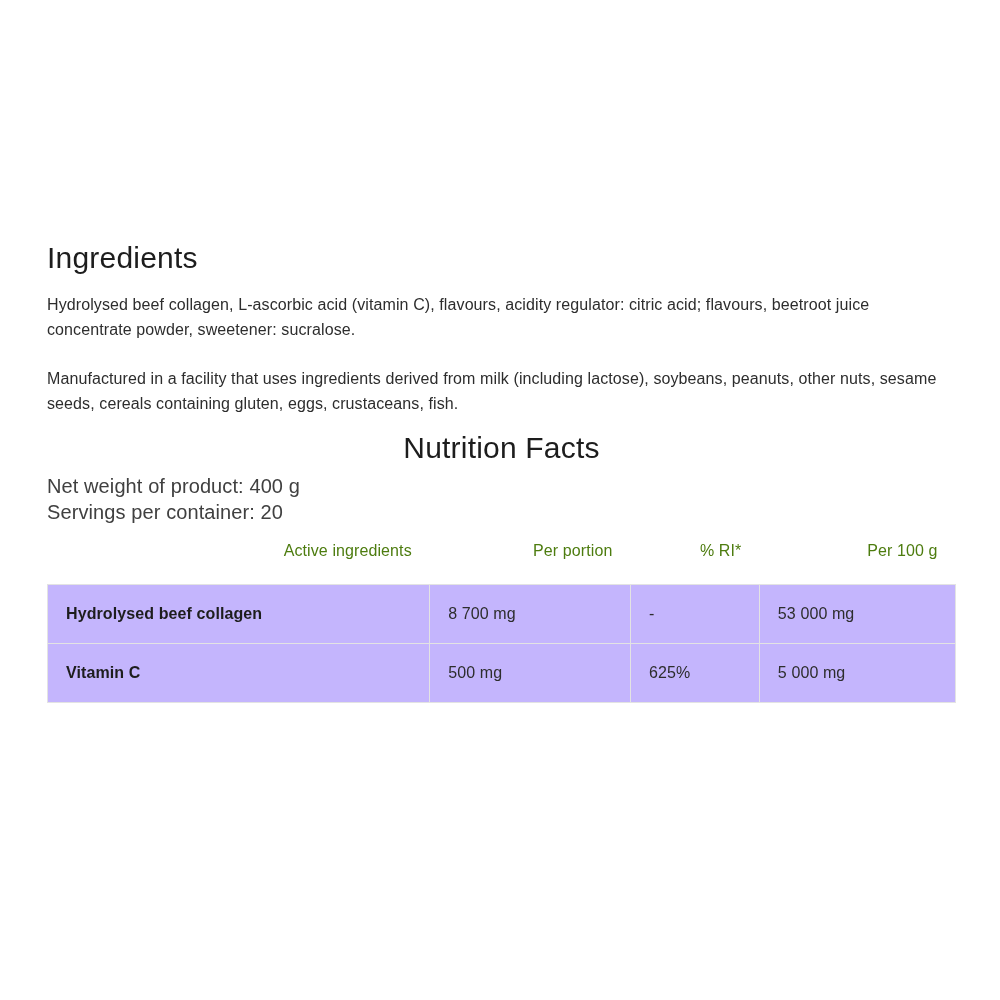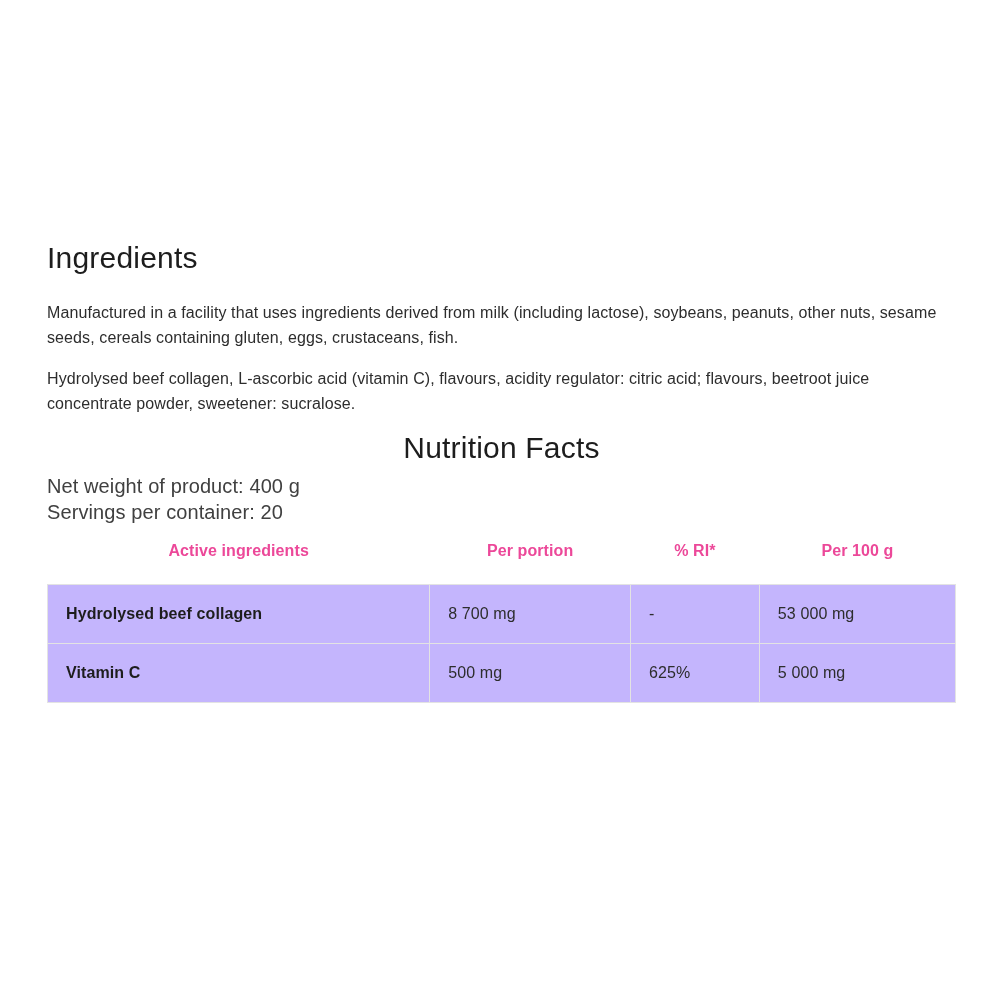--- a/index.html
+++ b/index.html
@@ -37,24 +37,24 @@
     color: #404040;
     letter-spacing: 0.1px;
   }
   table.nutrition-table {
     width: 100%;
     border-collapse: collapse;
     table-layout: fixed;
     margin-top: 7px;
   }
   .nutrition-table th {
-    text-align: center;
+    text-align: right;
     font-size: 16px;
-    font-weight: 700;
-    color: #ec4899;
+    font-weight: 400;
+    color: #4d7c0f;
     padding: 10px 18px 24px 18px;
     letter-spacing: 0.1px;
   }
   .nutrition-table td {
     font-size: 16px;
     color: #2d2d2d;
     padding: 20px 18px;
     border: 1px solid #e3e3e3;
     background: #c4b5fd;
     letter-spacing: 0.1px;
@@ -67,23 +67,23 @@
     color: #1d1d1d;
   }
 </style>
 </head>
 <body>
 
 <div class="content">
 
   <h2 class="section-title">Ingredients</h2>
 
+  <p class="body-text para-1">Hydrolysed beef collagen, L-ascorbic acid (vitamin C), flavours, acidity regulator: citric acid; flavours, beetroot juice concentrate powder, sweetener: sucralose.</p>
+
   <p class="body-text para-2">Manufactured in a facility that uses ingredients derived from milk (including lactose), soybeans, peanuts, other nuts, sesame seeds, cereals containing gluten, eggs, crustaceans, fish.</p>
-
-  <p class="body-text para-1">Hydrolysed beef collagen, L-ascorbic acid (vitamin C), flavours, acidity regulator: citric acid; flavours, beetroot juice concentrate powder, sweetener: sucralose.</p>
 
   <h2 class="section-title nutrition-title">Nutrition Facts</h2>
 
   <div class="nutrition-details">
     <div>Net weight of product: 400 g</div>
     <div>Servings per container: 20</div>
   </div>
 
   <table class="nutrition-table">
     <colgroup>

